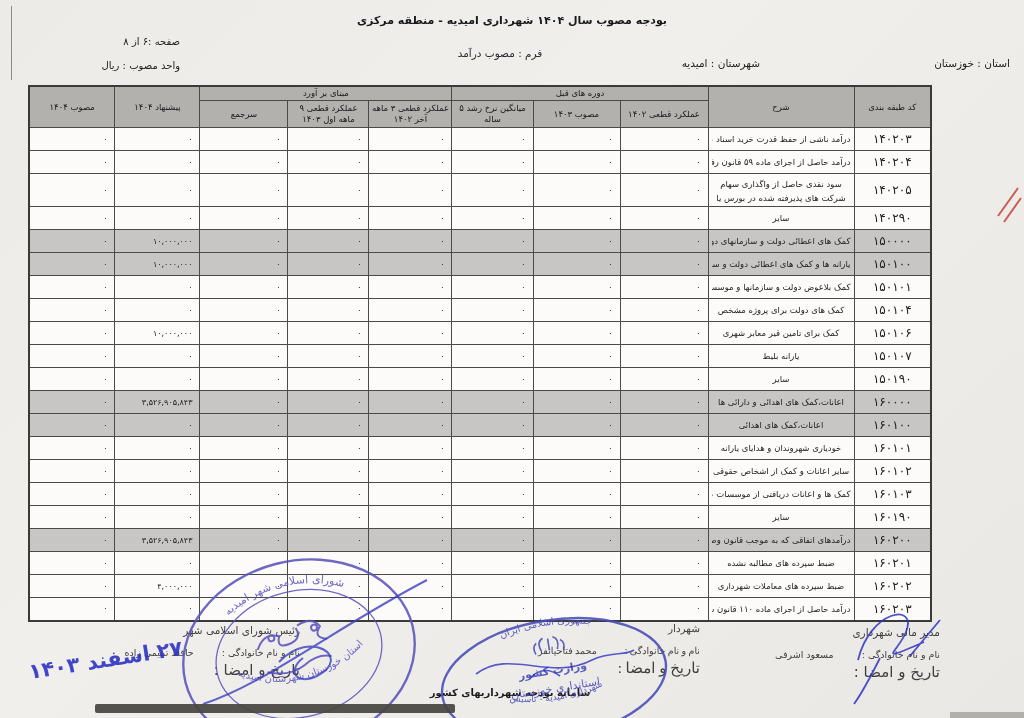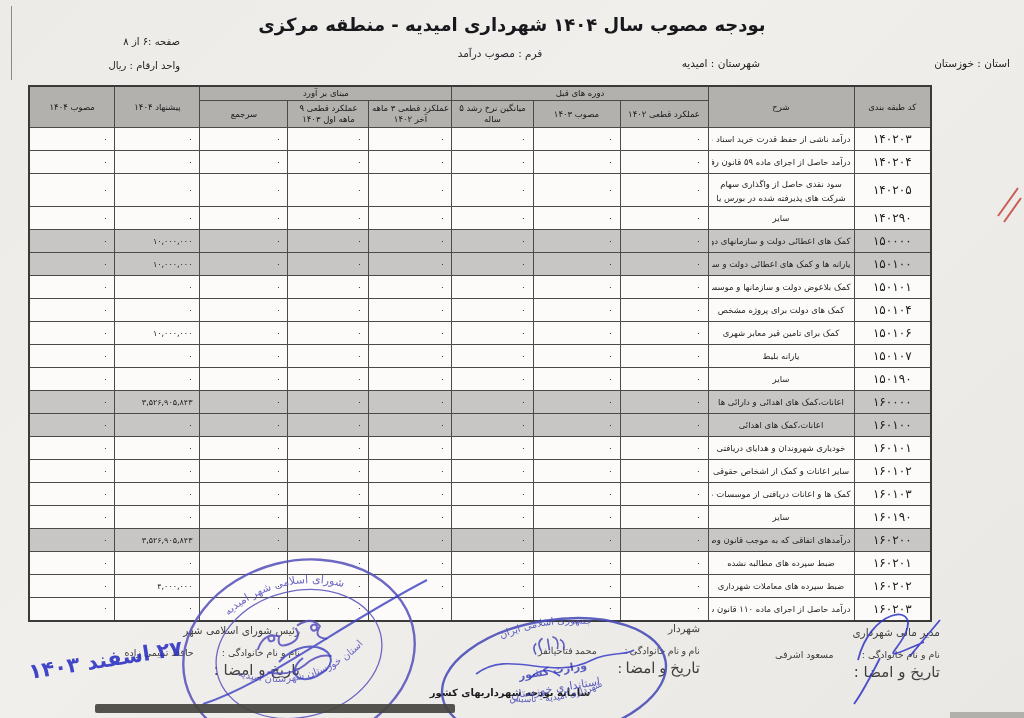--- a/index.html
+++ b/index.html
@@ -5,21 +5,21 @@
   * { margin:0; padding:0; box-sizing:border-box; }
   html,body { width:1024px; height:718px; overflow:hidden; }
   body {
     font-family:"DejaVu Sans", sans-serif;
     background:linear-gradient(135deg,#edebe7 0%,#f1efec 40%,#eae8e4 100%);
     position:relative; color:#1e1e1e;
   }
   .abs { position:absolute; }
 
   
-  .doc-title { top:14px; left:0; right:0; text-align:center; font-size:18px; font-weight:bold; color:#17181c; }
+  .doc-title { top:14px; left:0; right:0; text-align:center; font-size:11px; font-weight:bold; color:#17181c; }
   .form-label { top:47px; left:400px; width:200px; text-align:center; font-size:10.5px; color:#2a2b30; }
   .province { top:57px; left:850px; width:160px; font-size:10.5px; }
   .county   { top:57px; left:600px; width:160px; font-size:10.5px; }
   .page-info { top:36px; left:30px; width:150px; font-size:10px; text-align:right; direction:rtl; }
   .unit-info { top:60px; left:30px; width:150px; font-size:10px; text-align:right; direction:rtl; }
   .corner-line { top:6px; left:11px; width:1px; height:74px; background:#8a8a86; }
 
   
   table.budget {
     position:absolute; top:85px; right:92px; width:902px;
@@ -59,21 +59,21 @@
   .bottom-strip2 { top:712px; left:950px; width:74px; height:6px; background:#8b8a84; opacity:.6; }
 </style>
 </head>
 <body>
 
 <div class="abs doc-title">بودجه مصوب سال ۱۴۰۴ شهرداری امیدیه - منطقه مرکزی</div>
 <div class="abs form-label">فرم : مصوب درآمد</div>
 <div class="abs province">استان :  خوزستان</div>
 <div class="abs county">شهرستان :  امیدیه</div>
 <div class="abs page-info">صفحه :۶ از ۸</div>
-<div class="abs unit-info">واحد ارقام : ریال</div>
+<div class="abs unit-info">واحد مصوب : ریال</div>
 <div class="abs corner-line"></div>
 
 <table class="budget">
   <colgroup>
     <col style="width:77px">
       <col style="width:146px">
       <col style="width:88px">
       <col style="width:87px">
     <col style="width:81px">
       <col style="width:83px">
@@ -279,21 +279,21 @@
         <td class="num">۰</td>
         <td class="num">۰</td>
         <td class="num">۰</td>
         <td class="num">۰</td>
         <td class="num">۰</td>
         <td class="num">۰</td>
       </tr>
       <tr style="height: 23px;">
         <td class="code">۱۶۰۱۰۱</td>
         <td class="desc">
-          <div class="clip">خودیاری شهروندان و هدایای دریافتی</div>
+          <div class="clip">خودیاری شهروندان و هدایای یارانه</div>
         </td>
         <td class="num">۰</td>
         <td class="num">۰</td>
         <td class="num">۰</td>
         <td class="num">۰</td>
         <td class="num">۰</td>
         <td class="num">۰</td>
         <td class="num">۰</td>
         <td class="num">۰</td>
       </tr>

